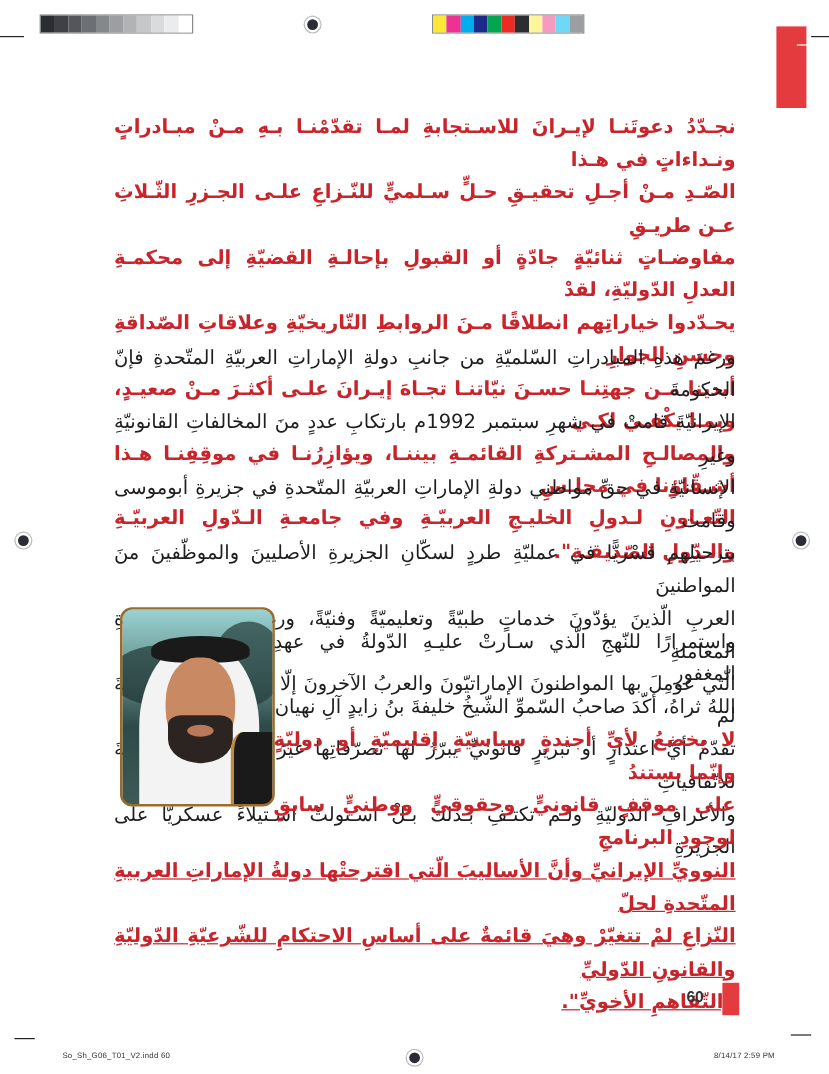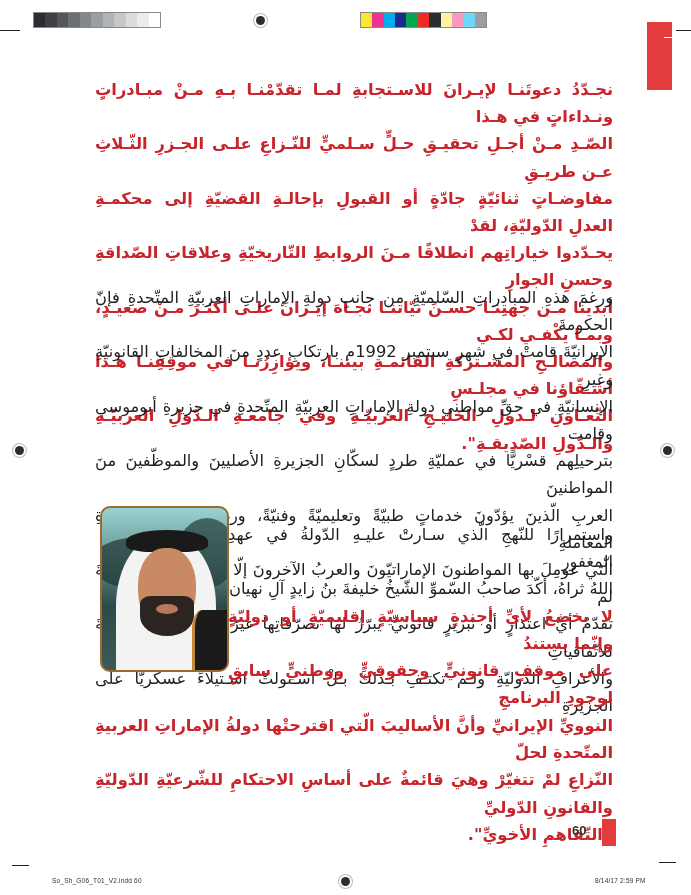--- a/index.html
+++ b/index.html
@@ -91,21 +91,21 @@
 <div class="crop-line" style="left:659px;top:862px;width:17px;"></div>
 
 <div class="reg-mark" style="left:256px;top:16px;"></div>
 <div class="reg-mark" style="left:15px;top:446px;"></div>
 <div class="reg-mark" style="left:663px;top:446px;"></div>
 <div class="reg-mark" style="left:341px;top:877px;"></div>
 
 <div class="red-tab" style="left:647px;top:22px;width:25px;height:68px;"></div>
 <div style="position:absolute;left:664px;top:37px;width:12px;height:1px;background:#fff;"></div>
 
-<div class="page-text red" style="top:76px;">
+<div class="page-text red" style="top:92px;">
   <div>نجـدّدُ دعوتَنـا لإيـرانَ للاسـتجابةِ لمـا تقدّمْنـا بـهِ مـنْ مبـادراتٍ ونـداءاتٍ في هـذا</div>
   <div>الصّـدِ مـنْ أجـلِ تحقيـقِ حـلٍّ سـلميٍّ للنّـزاعِ علـى الجـزرِ الثّـلاثِ عـن طريـقِ</div>
   <div>مفاوضـاتٍ ثنائيّةٍ جادّةٍ أو القبولِ بإحالـةِ القضيّةِ إلى محكمـةِ العدلِ الدّوليّةِ، لقدْ</div>
   <div>يحـدّدوا خياراتِهم انطلاقًا مـنَ الروابطِ التّاريخيّةِ وعلاقاتِ الصّداقةِ وحسنِ الجوارِ</div>
   <div>أبدينا مـن جهتِنـا حسـنَ نيّاتنـا تجـاهَ إيـرانَ علـى أكثـرَ مـنْ صعيـدٍ، وبمـا يكْفـي لكـي</div>
   <div>والمصالـحِ المشـتركةِ القائمـةِ بيننـا، ويؤازِرُنـا في موقِفِنـا هـذا أشـقّاؤنا في مجلـسِ</div>
   <div>التّعـاونِ لـدولِ الخليـجِ العربيّـةِ وفي جامعـةِ الـدّولِ العربيّـةِ والـدّولِ الصّديقـةِ".</div>
 </div>
 
 <div class="page-text black" style="top:284px;">
@@ -130,21 +130,21 @@
   <div class="robe"></div>
 </div>
 
 <div class="wrap-text black" style="top:521px;">
   <div>واستمرارًا للنّهجِ الّذي سـارتْ عليـهِ الدّولةُ في عهدِ المغفورِ</div>
   <div>اللهُ ثراهُ، أكّدَ صاحبُ السّموِّ الشّيخُ خليفةَ بنُ زايدٍ آلِ نهيان</div>
   <div class="red">لا يخضعُ لأيِّ أجندةٍ سياسيّةٍ إقليميّةٍ أو دوليّةٍ وإنّما يستندُ</div>
   <div class="red">على موقفٍ قانونيٍّ وحقوقيٍّ ووطنيٍّ سابقٍ لوجودِ البرنامجِ</div>
 </div>
 
-<div class="page-text red" style="top:712px;">
+<div class="page-text red" style="top:712px;text-decoration:underline;">
   <div>النوويِّ الإيرانيِّ وأنَّ الأساليبَ الّتي اقترحتْها دولةُ الإماراتِ العربيةِ المتّحدةِ لحلّ</div>
   <div>النّزاعِ لمْ تتغيّرْ وهيَ قائمةٌ على أساسِ الاحتكامِ للشّرعيّةِ الدّوليّةِ والقانونِ الدّوليِّ</div>
   <div style="text-align-last:right;">والتّفاهمِ الأخويِّ".</div>
 </div>
 
 <div class="page-number">60</div>
 <div class="red-tab" style="left:602px;top:819px;width:14px;height:27px;"></div>
 
 <div class="slug" style="left:52px;top:877px;">So_Sh_G06_T01_V2.indd   60</div>
 <div class="slug" style="left:595px;top:877px;">8/14/17   2:59 PM</div>

